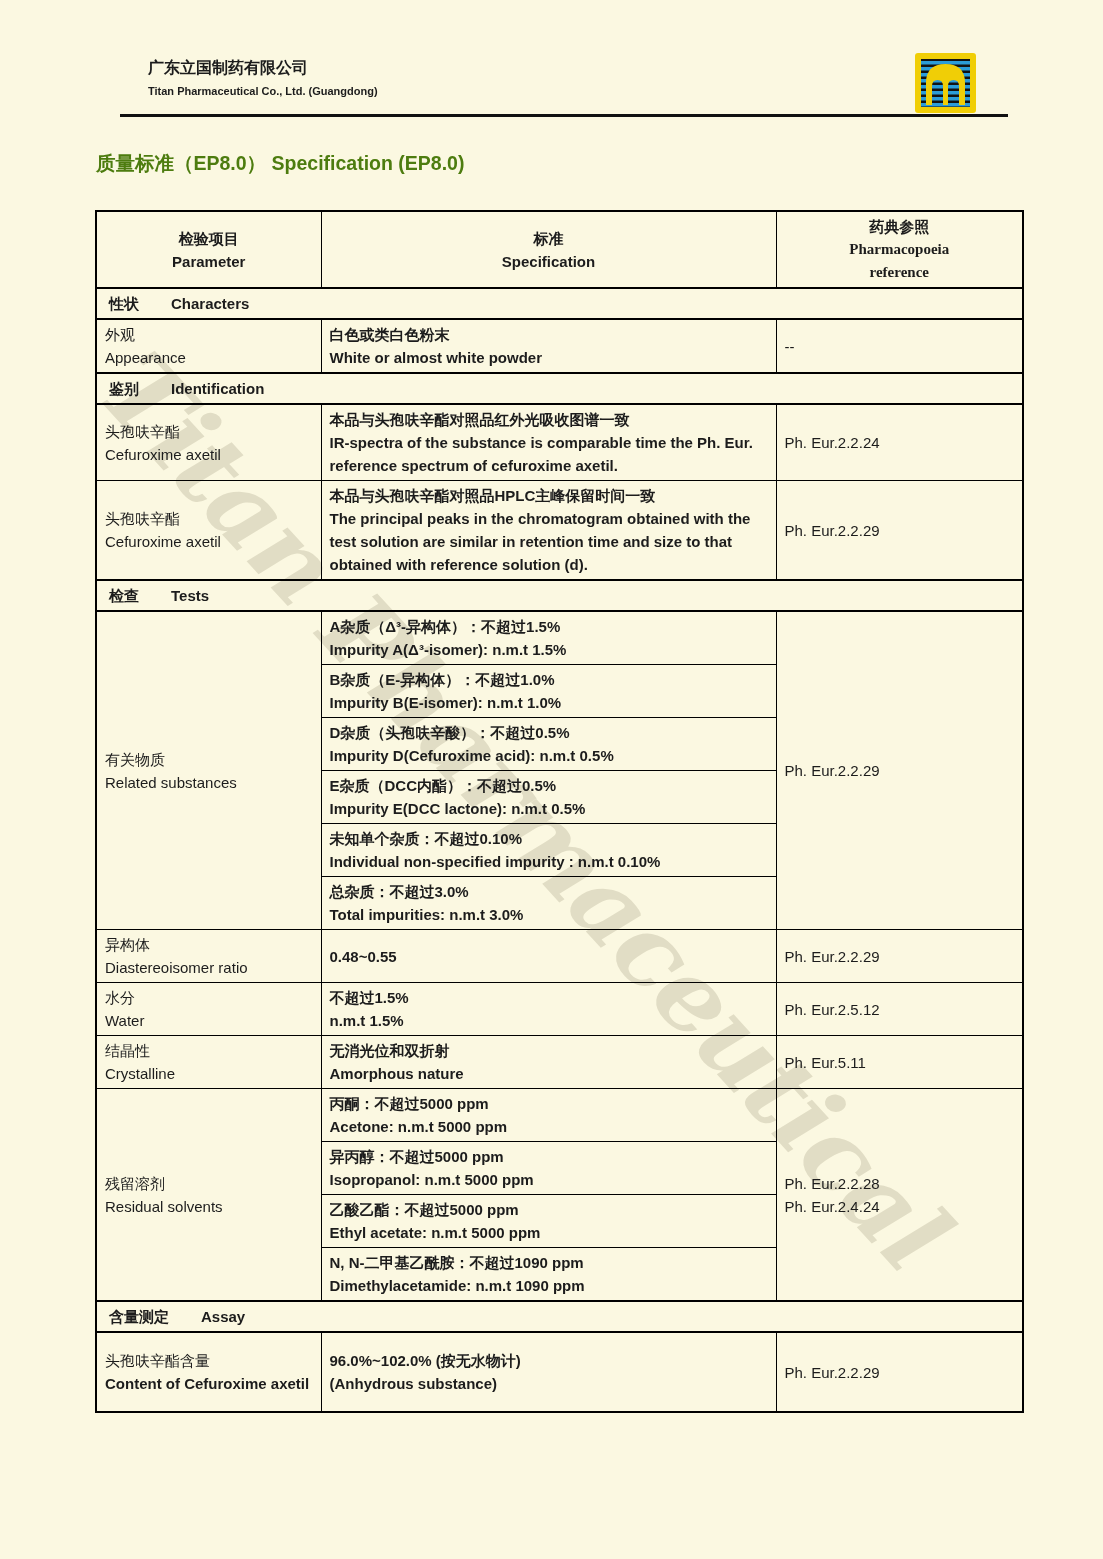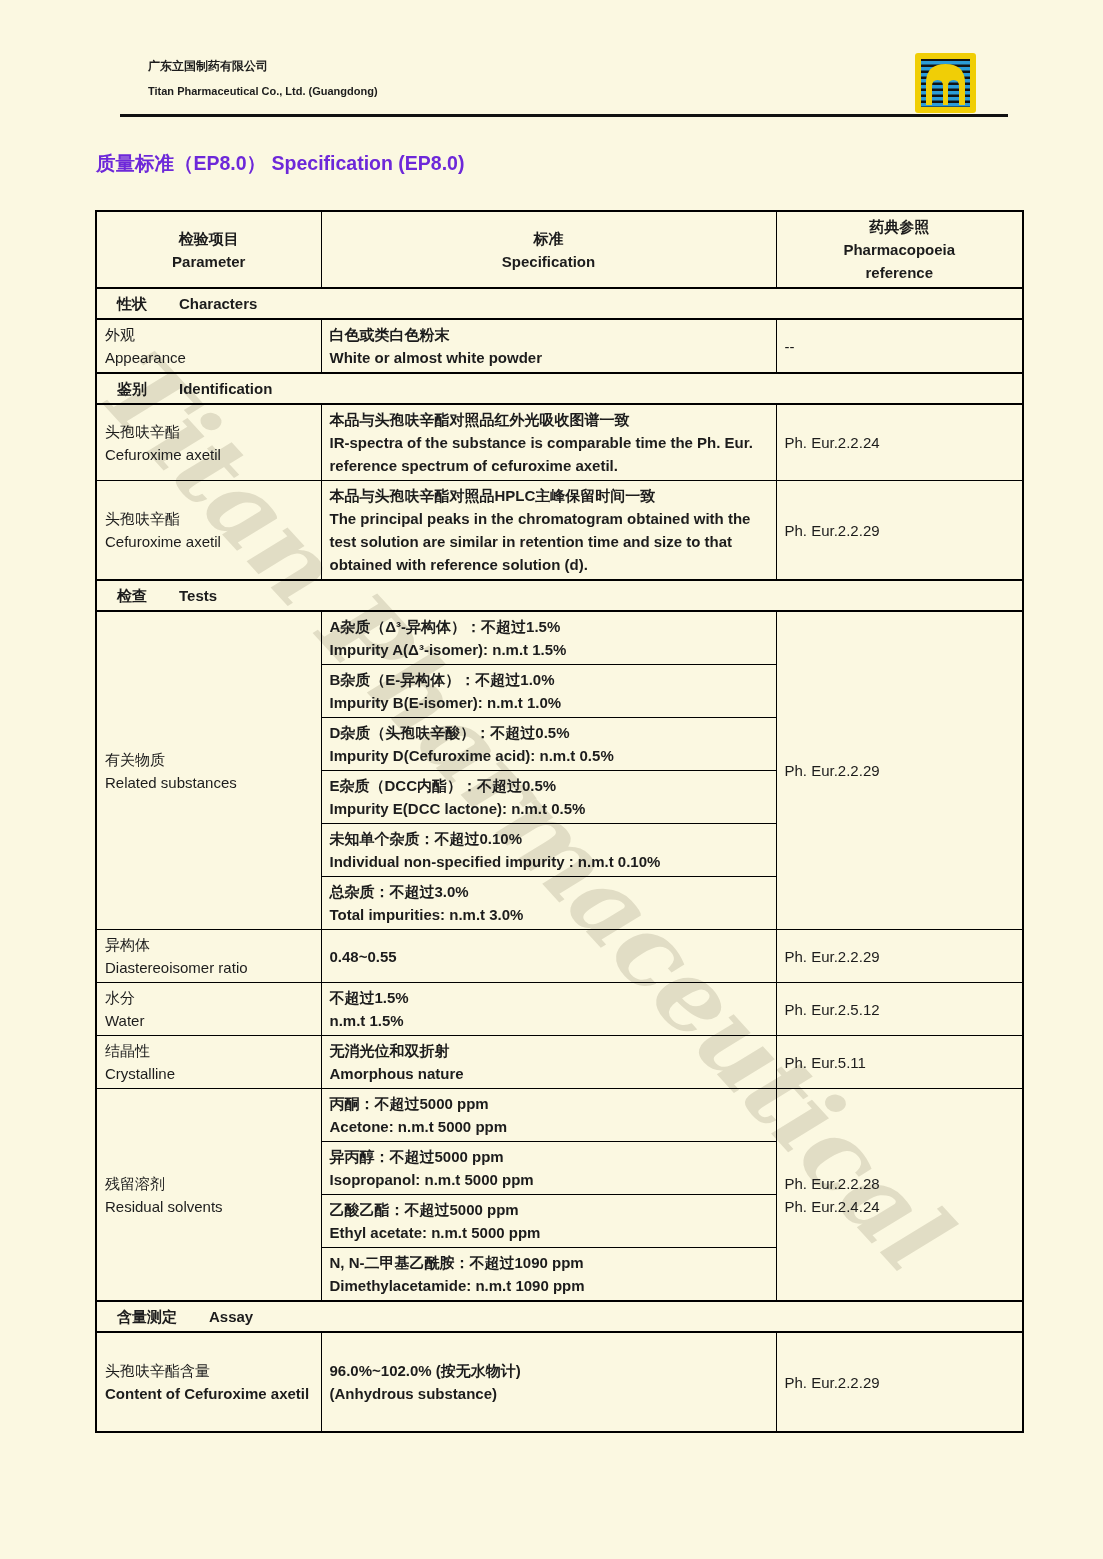--- a/index.html
+++ b/index.html
@@ -20,34 +20,34 @@
     font-style:italic;font-weight:bold;
     font-size:102px;letter-spacing:-2px;white-space:nowrap;
     color:rgba(124,117,84,0.20);
     transform:rotate(47.5deg);transform-origin:0 0;
     z-index:0;pointer-events:none;
   }
   .content{position:relative;z-index:1;}
   
   .company-cn{
     position:absolute;left:148px;top:58px;
-    font-size:12px;font-weight:bold;
+    font-size:16px;font-weight:bold;
   }
   .company-en{
     position:absolute;left:148px;top:85px;
     font-size:11px;font-weight:bold;
   }
   .logo{position:absolute;left:915px;top:53px;}
   .header-rule{
     position:absolute;left:120px;top:114px;width:888px;height:3px;
     background:#111;
   }
   .doc-title{
     position:absolute;left:96px;top:150px;
-    font-size:19.5px;font-weight:bold;color:#6d28d9;
+    font-size:19.5px;font-weight:bold;color:#4d7c0f;
     margin:0;
   }
   
   table.spec{
     position:absolute;left:95px;top:210px;
     width:927px;border-collapse:collapse;table-layout:fixed;
     border:2px solid #000;
     font-size:15px;
   }
   table.spec th, table.spec td{
@@ -58,33 +58,33 @@
     line-height:23px;
   }
   table.spec thead th{
     border-bottom:2px solid #000;
     font-weight:bold;text-align:center;
   }
   tr.head{height:75px;}
   tr.sec{height:25px;}
   tr.sec td{
     border-top:2px solid #000;border-bottom:2px solid #000;
-    font-weight:bold;padding-left:20px;
+    font-weight:bold;padding-left:12px;
   }
   tr.sec .sec-en{margin-left:32px;}
   tr.r-app{height:46px;}
   tr.r-ir{height:68px;}
   tr.r-hplc{height:93px;}
   tr.sub{height:47px;}
   tr.r-std{height:48px;}
-  tr.r-assay{height:100px;}
+  tr.r-assay{height:80px;}
   td.param{padding-left:12px;}
   td.ref{padding-left:12px;}
   td.spec-c{padding-left:8px;font-weight:bold;}
-  .narrow{max-width:150px;margin:0 auto;}
+  .narrow{max-width:150px;margin:0 auto;font-family:Liberation Serif, serif;}
   .just{text-align:justify;font-weight:bold;}
 </style>
 </head>
 <body>
 
 <div class="page">
 
   <div class="watermark">Titan Pharmaceutical</div>
 
   <div class="content">

